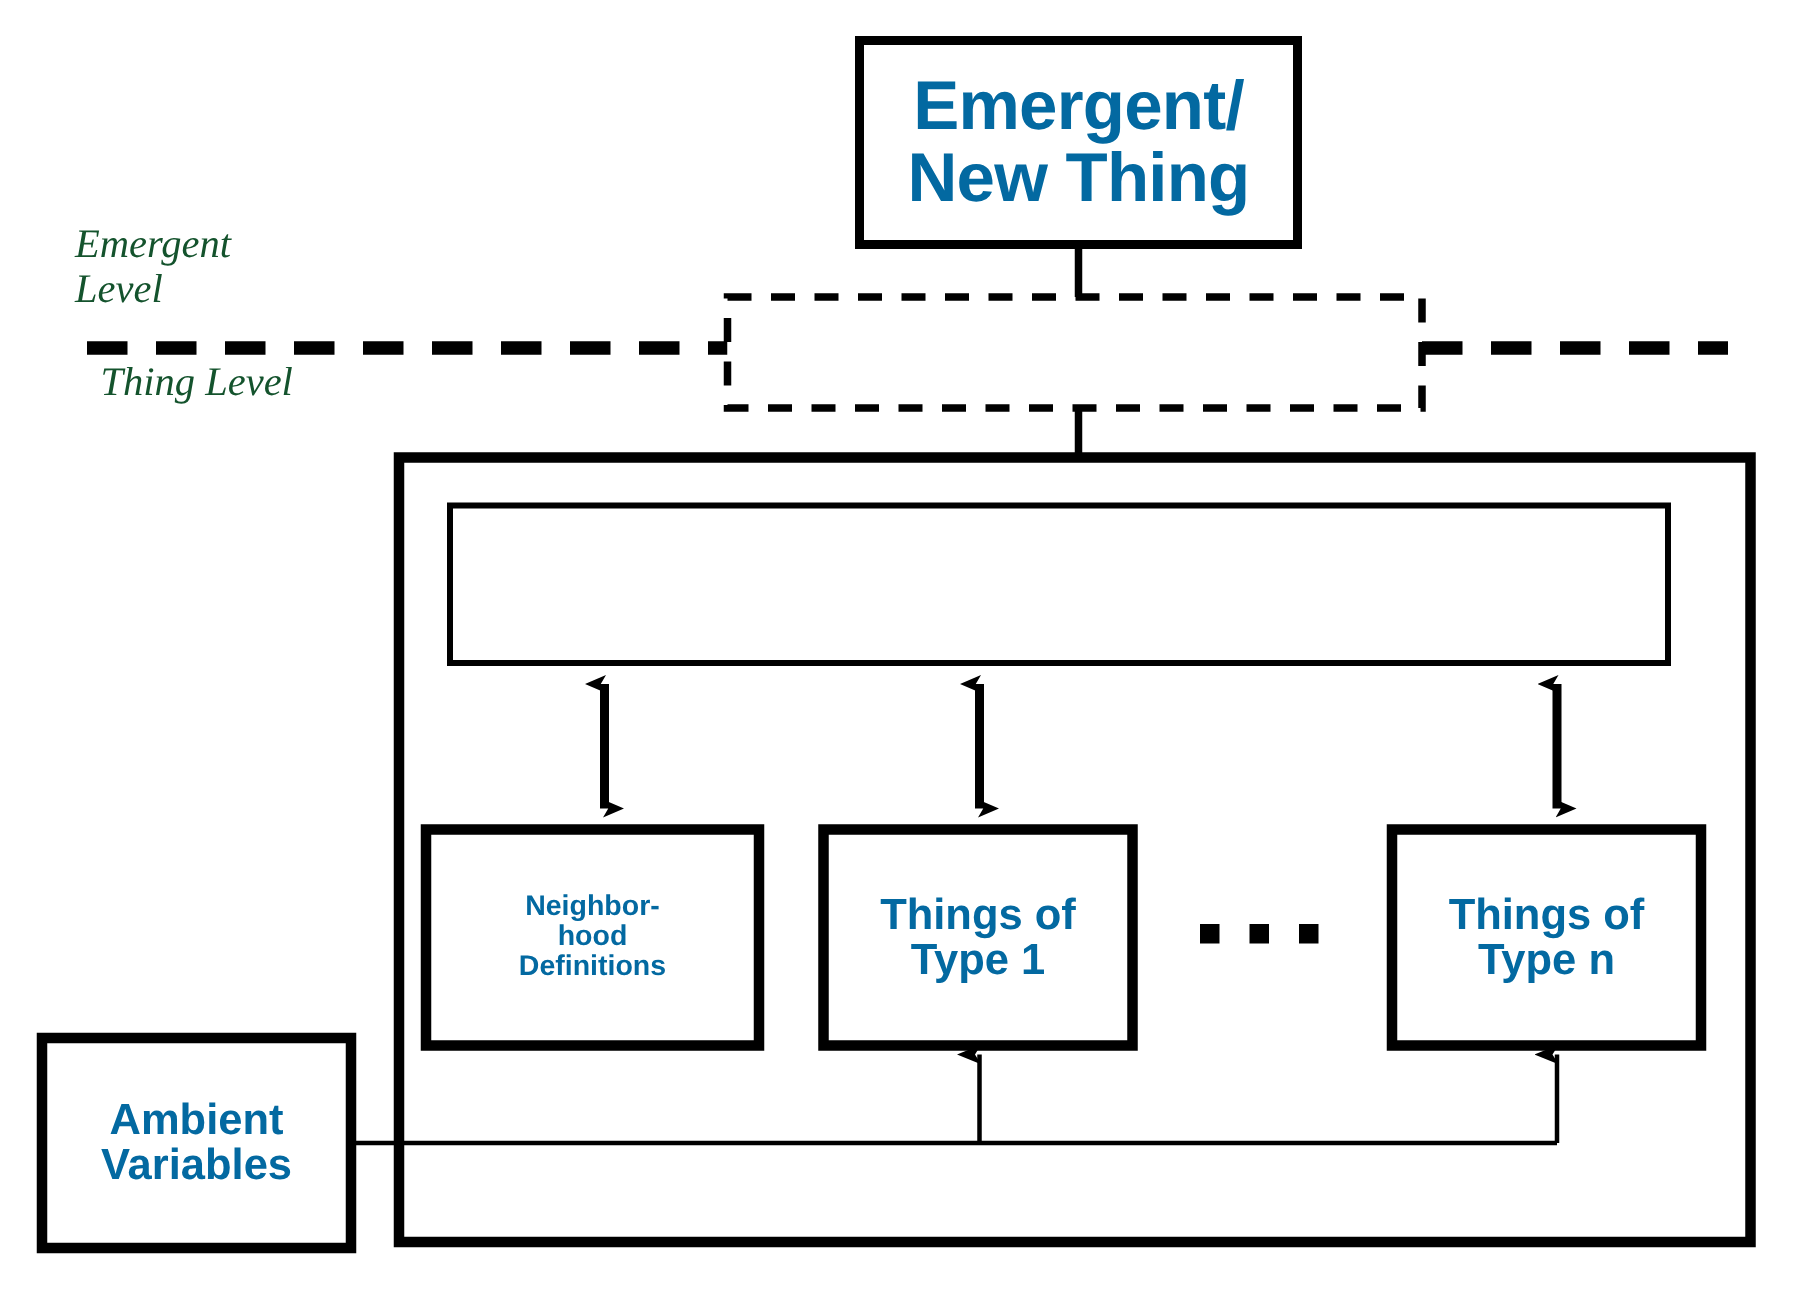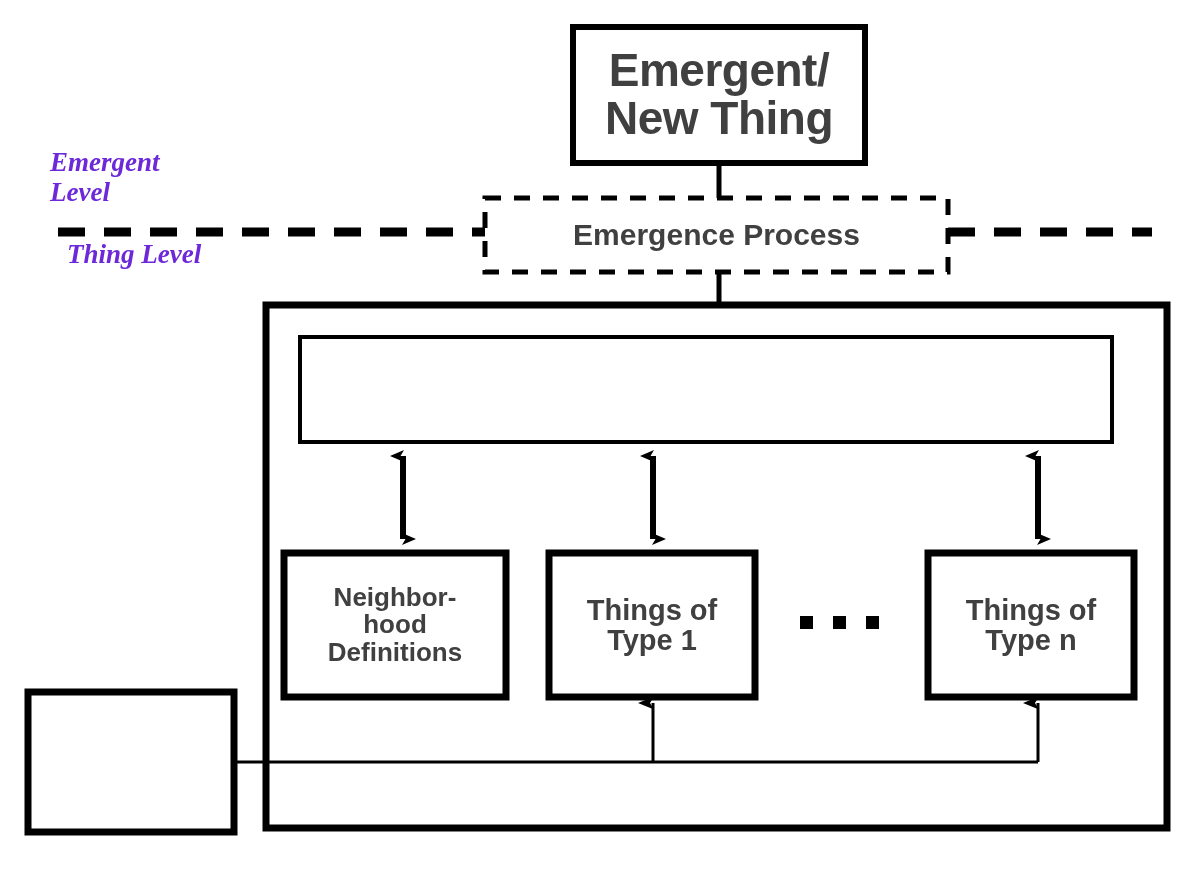--- a/index.html
+++ b/index.html
@@ -27,31 +27,31 @@
     height: 874px;
   }
   .box-label {
     position: absolute;
     display: flex;
     align-items: center;
     justify-content: center;
     text-align: center;
     font-family: "Liberation Sans", sans-serif;
     font-weight: bold;
-    color: #404040;
+    color: #0369a1;
     line-height: 1.04;
     white-space: pre-line;
     pointer-events: none;
   }
   .level-label {
     position: absolute;
     font-family: "Liberation Serif", serif;
-    font-weight: bold;
+    font-weight: normal;
     font-style: italic;
-    color: #6d28d9;
+    color: #14532d;
     line-height: 1.12;
     white-space: pre-line;
   }
   #emergent-thing-label {
     left: 573px;
     top: 27px;
     width: 292px;
     height: 136px;
     font-size: 46px;
     letter-spacing: -0.5px;
@@ -68,21 +68,21 @@
     top: 337px;
     width: 812px;
     height: 105px;
     font-size: 40px;
   }
   #neighborhood-label {
     left: 284px;
     top: 553px;
     width: 222px;
     height: 144px;
-    font-size: 26px;
+    font-size: 19px;
   }
   #type1-label {
     left: 549px;
     top: 553px;
     width: 206px;
     height: 144px;
     font-size: 29px;
   }
   #typen-label {
     left: 928px;
@@ -169,27 +169,28 @@
   </svg>
 
   <div class="level-label" id="emergent-level-label">Emergent
 Level</div>
 
   <div class="level-label" id="thing-level-label">Thing Level</div>
 
   <div class="box-label" id="emergent-thing-label">Emergent/
 New Thing</div>
 
-  <div class="box-label" id="emergence-process-label">Emergence Process</div>
 
 
   <div class="box-label" id="neighborhood-label">Neighbor-
 hood
 Definitions</div>
 
   <div class="box-label" id="type1-label">Things of
 Type 1</div>
 
   <div class="box-label" id="typen-label">Things of
 Type n</div>
 
+  <div class="box-label" id="ambient-label">Ambient
+Variables</div>
 
 </div>
 
 </body></html>

